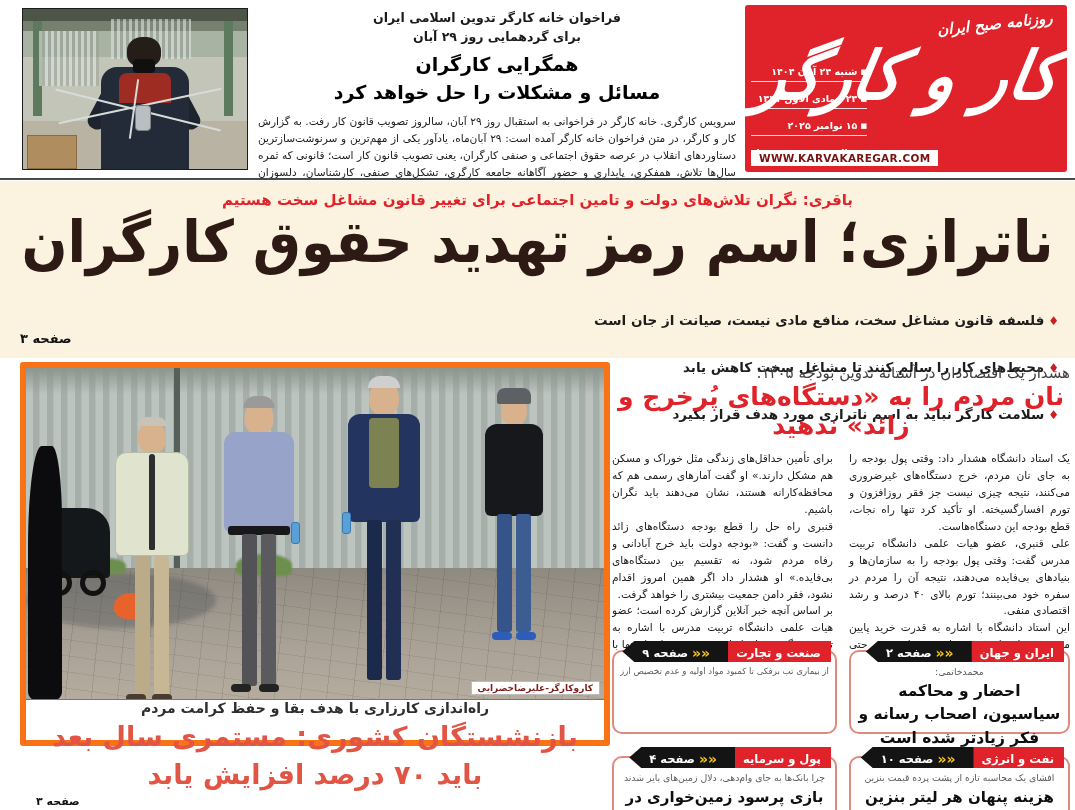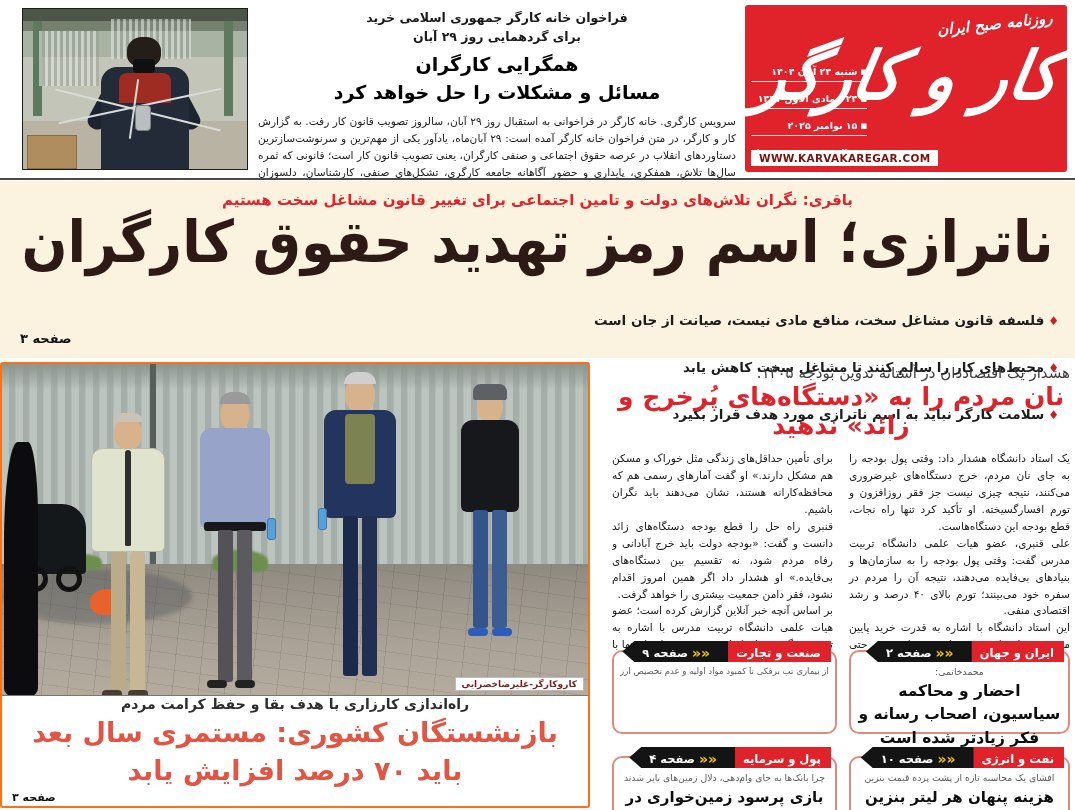--- a/index.html
+++ b/index.html
@@ -80,22 +80,22 @@
     text-align:center; color:#2d1a14; font-size:54px; font-weight:bold;
     margin-top:2px; transform:scaleY(1.08); letter-spacing:-1px;
   }
   .lead-bullets { position:absolute; top:104px; right:16px; text-align:right; }
   .lead-bullet { font-size:13.5px; font-weight:bold; color:#1d1d1d; line-height:1.65;margin-top:24px; }
   .lead-bullet .dia { color:#cc1f1f; font-size:12px; margin-left:4px; }
   .lead-pageref { position:absolute; bottom:12px; left:20px; font-size:13px; font-weight:bold; color:#111; }
 
   
   .photo-block {
-    position:absolute; top:362px; left:0; width:590px; height:446px;
-    border:2px solid #f97316; border-radius:3px; background:#fff;
+    position:absolute; top:362px; left:20px; width:590px; height:384px;
+    border:6px solid #f97316; border-radius:3px; background:#fff;
   }
   .main-photo { position:relative; width:100%; height:332px; overflow:hidden; border-bottom:1px solid #777;
     background:#b0b8b2; }
   .mp-fence {
     position:absolute; top:0; left:0; right:0; height:208px;
     background:repeating-linear-gradient(90deg, #bcc4bf 0 7px, #a6aeaa 7px 13px, #b3bbb6 13px 14px);
   }
   .mp-fence-shade { position:absolute; top:0; left:0; right:0; height:26px; background:linear-gradient(#8d958f, transparent); }
   .mp-post { position:absolute; top:0; width:6px; height:208px; background:#55605b; }
   .mp-ground {
@@ -188,21 +188,21 @@
       <div class="wp-man-head"></div>
       <div class="wp-man-mask"></div>
       <div class="wp-wire" style="top:100px; left:30px; width:170px; transform:rotate(14deg);"></div>
       <div class="wp-wire" style="top:96px; left:34px; width:166px; transform:rotate(-12deg);"></div>
       <div class="wp-wire" style="top:70px; left:110px; width:2px; height:60px; transform:rotate(8deg);"></div>
       <div class="wp-hub"></div>
       <div class="wp-box"></div>
     </div>
 
     <div class="top-article">
-      <div class="ta-k">فراخوان خانه کارگر جمهوری اسلامی خرید</div>
+      <div class="ta-k">فراخوان خانه کارگر تدوین اسلامی ایران</div>
       <div class="ta-k">برای گردهمایی روز ۲۹ آبان</div>
       <div class="ta-h">همگرایی کارگران</div>
       <div class="ta-h" style="margin-top:0;">مسائل و مشکلات را حل خواهد کرد</div>
       <div class="ta-body">سرویس کارگری. خانه کارگر در فراخوانی به استقبال روز ۲۹ آبان، سالروز تصویب قانون کار رفت. به گزارش کار و کارگر، در متن فراخوان خانه کارگر آمده است: ۲۹ آبان‌ماه، یادآور یکی از مهم‌ترین و سرنوشت‌سازترین دستاوردهای انقلاب در عرصه حقوق اجتماعی و صنفی کارگران، یعنی تصویب قانون کار است؛ قانونی که ثمره سال‌ها تلاش، همفکری، پایداری و حضور آگاهانه جامعه کارگری، تشکل‌های صنفی، کارشناسان، دلسوزان عرصه کار و تولید و نیز مجاهدت‌های خادمان ملت در مسیر تحقق عدالت اجتماعی و صیانت از کرامت انسانی کارگران است.</div>
       <div class="ta-cont">ادامه در صفحه ۳</div>
     </div>
 
     <div class="masthead">
       <div class="tagline">روزنامه صبح ایران</div>
       <div class="brand-title">کار و کارگر</div>

